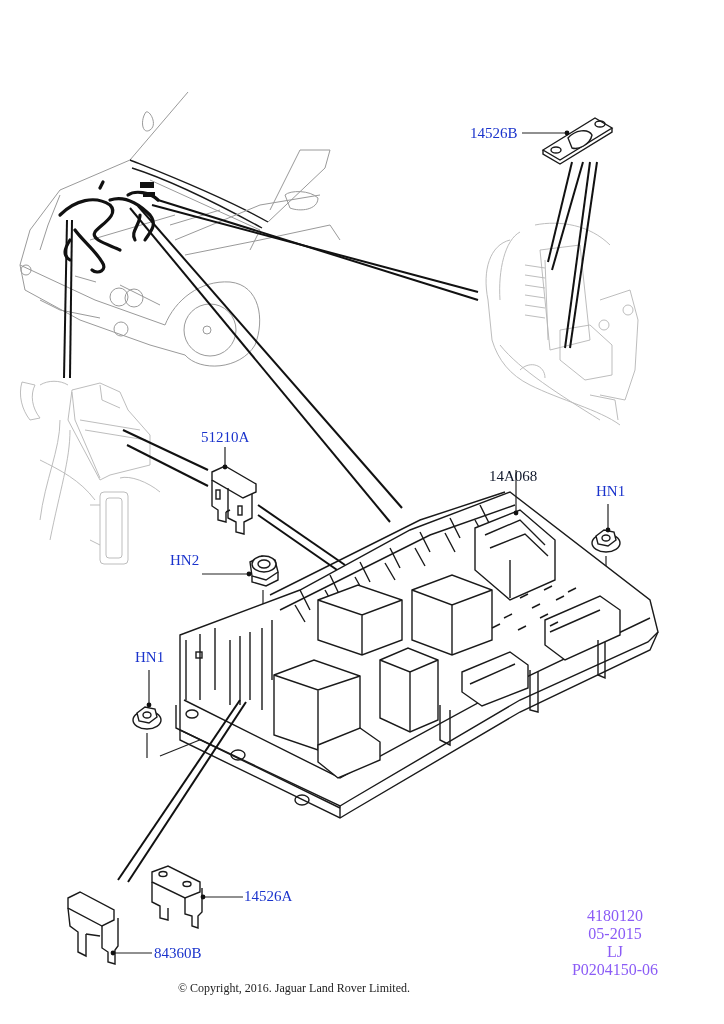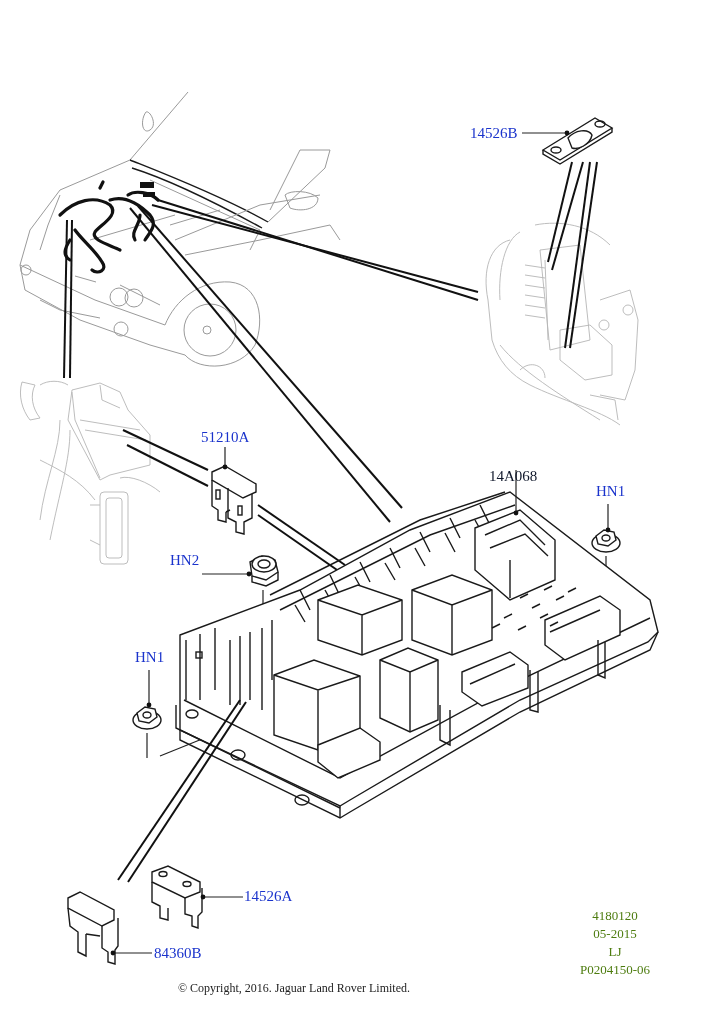--- a/index.html
+++ b/index.html
@@ -9,21 +9,21 @@
   .thin { stroke:#9a9a9a; stroke-width:1; fill:none; }
   .ghost { stroke:#b5b5b5; stroke-width:0.9; fill:none; }
   .ln { stroke:#1a1a1a; stroke-width:1.4; fill:none; }
   .lnw { stroke:#1a1a1a; stroke-width:1.4; fill:#ffffff; }
   .lead { stroke:#111; stroke-width:2; fill:none; }
   .callout { stroke:#222; stroke-width:1.2; fill:none; }
   .dot { fill:#111; }
   .harness { stroke:#111; stroke-width:3.2; fill:none; stroke-linecap:round; }
   .lbl { position:absolute; color:#1a33cc; font-weight:normal; font-size:15px;
          font-family:"Liberation Serif", "DejaVu Serif", serif; white-space:nowrap; }
-  .meta { position:absolute; color:#4d7c0f; font-size:13px; text-align:center; width:110px;
+  .meta { position:absolute; color:#8b5cf6; font-size:16px; text-align:center; width:110px;
           font-family:"Liberation Serif", "DejaVu Serif", serif; }
   .meta div { line-height:18px; }
   .copy { position:absolute; left:0; width:588px; top:981px; text-align:center;
           font-size:12px; color:#222; }
 </style>
 </head>
 <body>
 
 <svg id="art" viewBox="0 0 724 1024" xmlns="http://www.w3.org/2000/svg">
 

